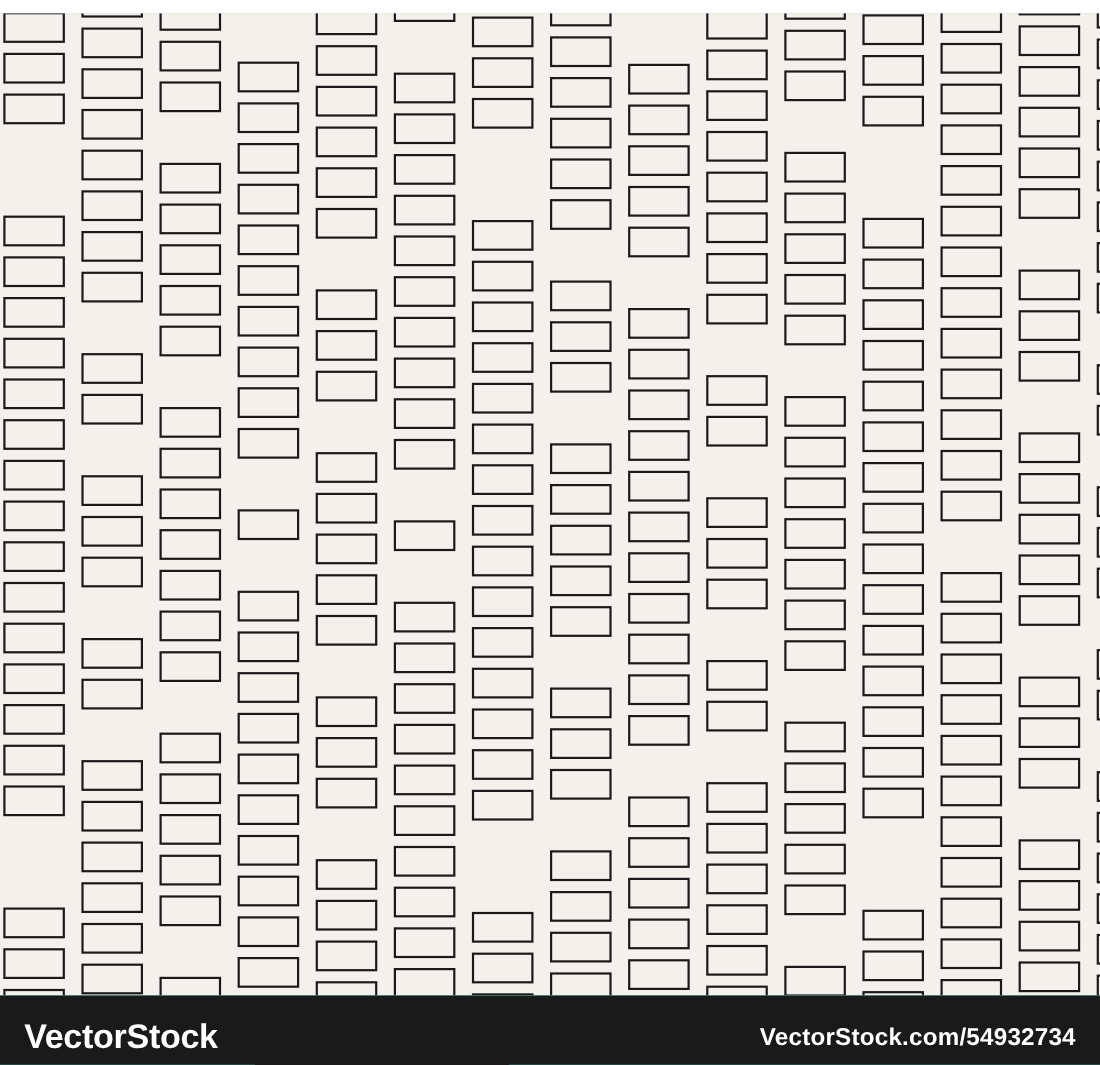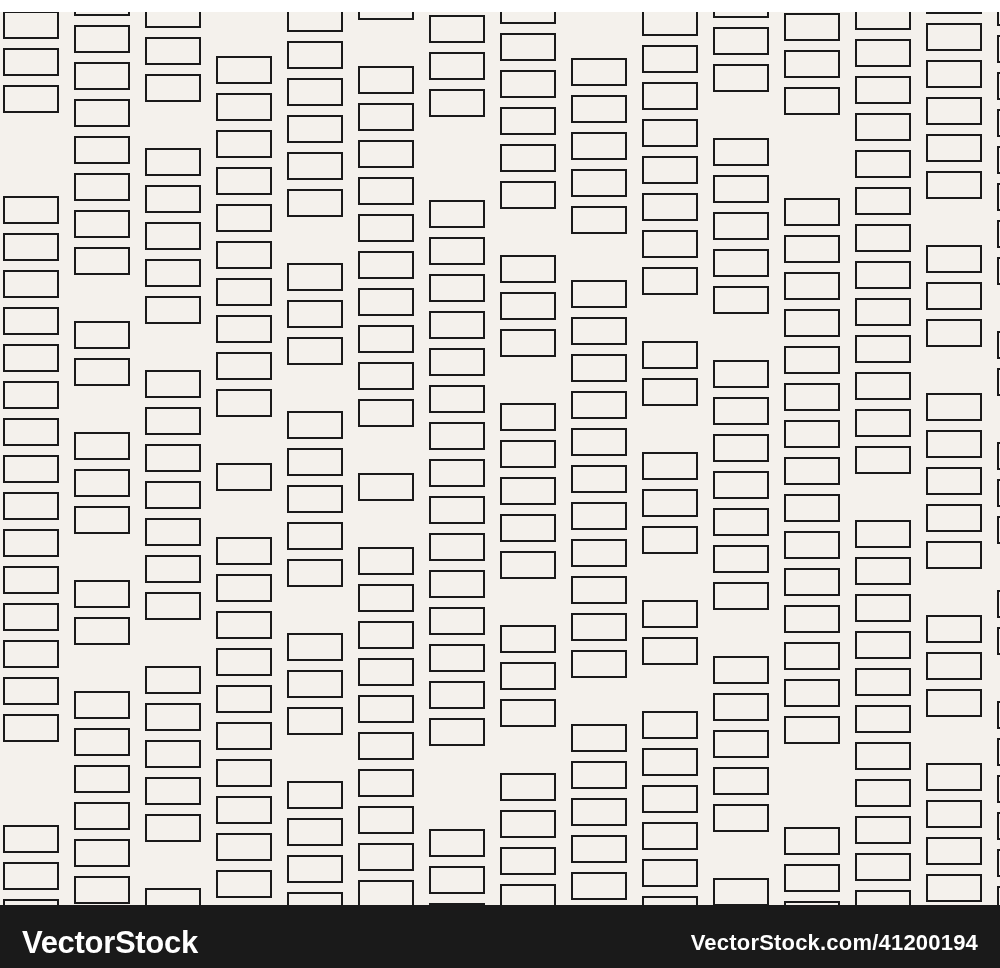--- a/index.html
+++ b/index.html
@@ -408,16 +408,16 @@
         <rect x="1069" y="666" width="54" height="26" fill="none" stroke="#1a1a1a" stroke-width="2"></rect>
         <rect x="1069" y="703" width="54" height="26" fill="none" stroke="#1a1a1a" stroke-width="2"></rect>
         <rect x="1069" y="814" width="54" height="26" fill="none" stroke="#1a1a1a" stroke-width="2"></rect>
         <rect x="1069" y="851" width="54" height="26" fill="none" stroke="#1a1a1a" stroke-width="2"></rect>
         <rect x="1069" y="888" width="54" height="26" fill="none" stroke="#1a1a1a" stroke-width="2"></rect>
       </svg>
   </div>
 
   <div id="footer-bar">
     <div id="wordmark">VectorStock</div>
-    <div id="footer-url">VectorStock.com/41200194</div>
+    <div id="footer-url">VectorStock.com/54932734</div>
   </div>
 
 </div>
 
 </body></html>

